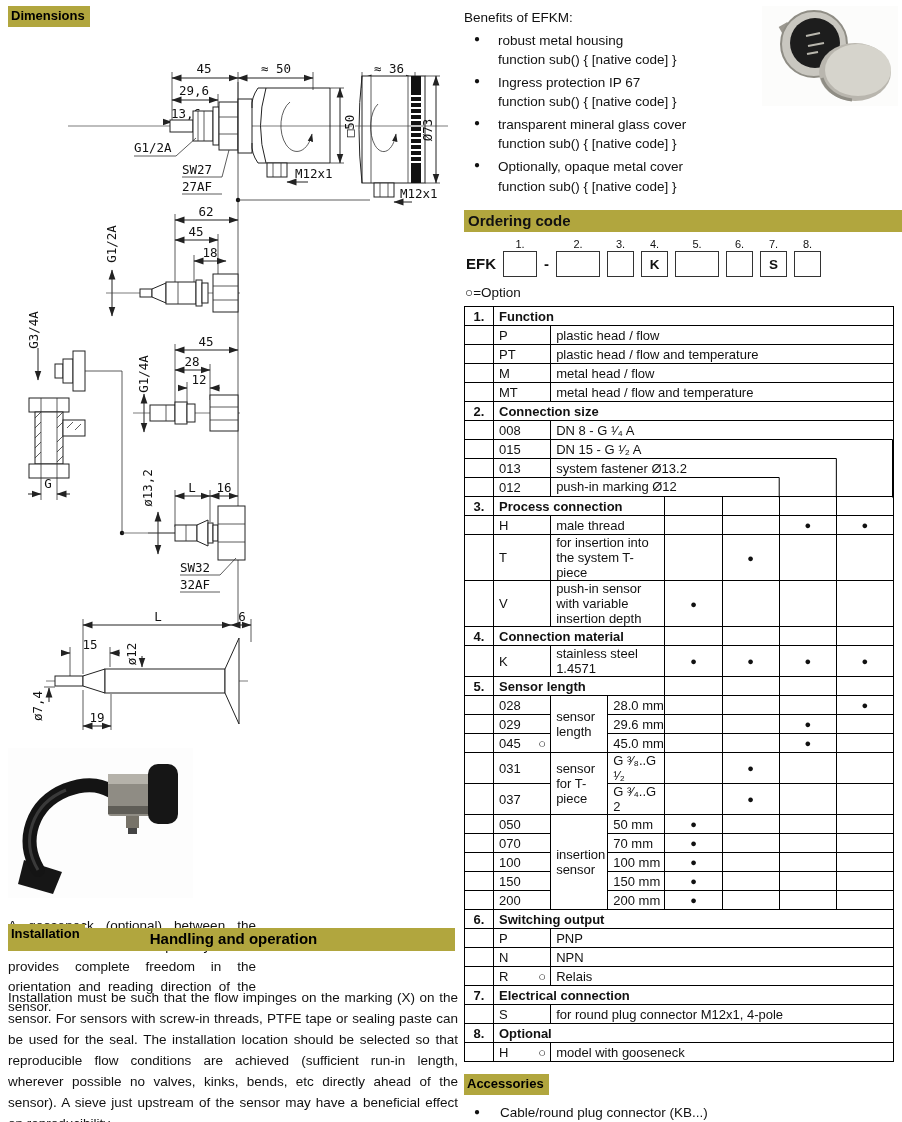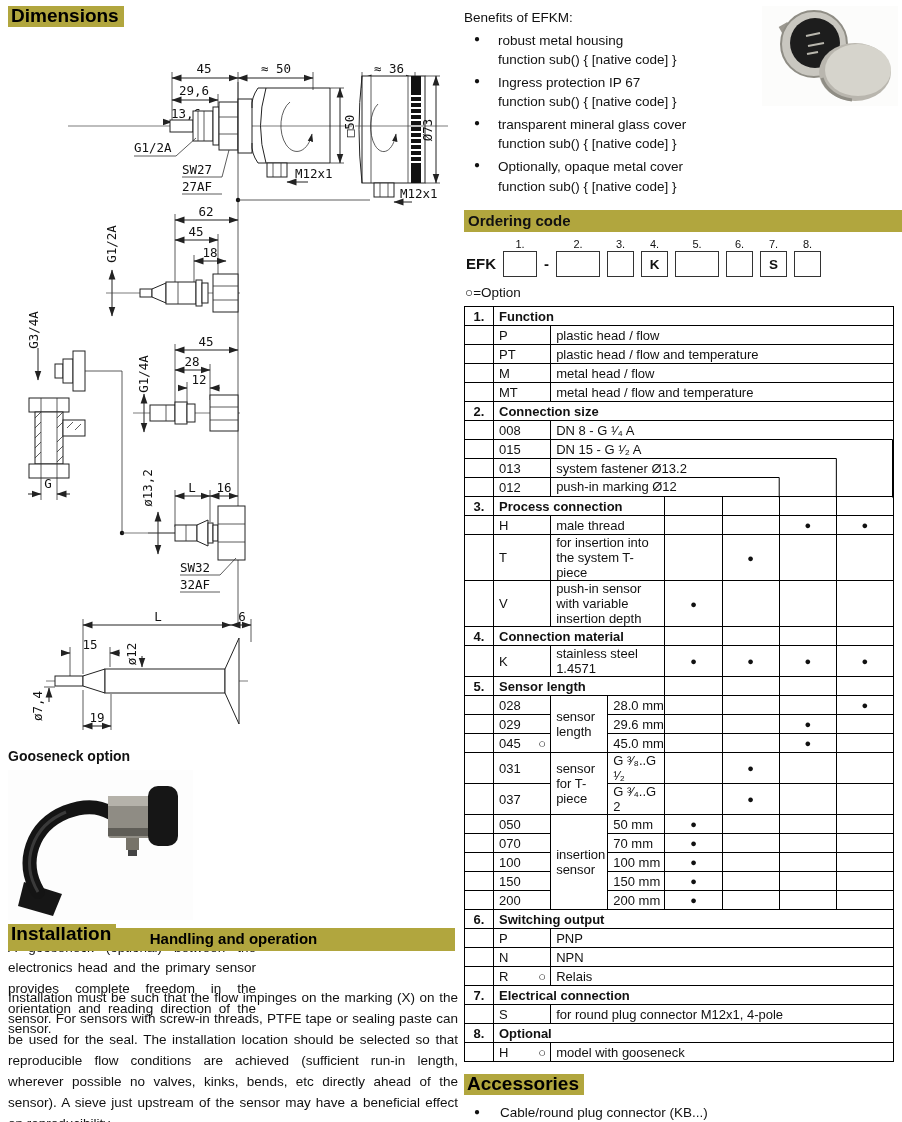--- a/index.html
+++ b/index.html
@@ -1,20 +1,20 @@
 <!DOCTYPE html>
 <html><head>
 <meta charset="utf-8">
 <style>
   html,body{margin:0;padding:0;background:#fff;}
   #page{position:relative;width:902px;height:1122px;background:#ffffff;
         font-family:"Liberation Sans",sans-serif;color:#111;overflow:hidden;}
 
   .hl{display:inline-block;background:#b1a63e;color:#000;font-weight:bold;
-      font-size:19px;padding:1px 5px 2px 3px;line-height:18px;}
+      font-size:13px;padding:1px 5px 2px 3px;line-height:18px;}
   .bar{position:absolute;background:#b1a63e;color:#000;font-weight:bold;
        font-size:15px;padding:2px 0 3px 4px;line-height:18px;}
 
   
   #dim-heading{position:absolute;left:8px;top:6px;}
   #drawing{position:absolute;left:8px;top:30px;}
   .dln{stroke:#222;stroke-width:1;fill:none;}
   .thin{stroke:#333;stroke-width:0.8;fill:none;}
   .cl{stroke:#444;stroke-width:0.7;fill:none;}
   .lbl{font-family:"DejaVu Sans Mono",monospace;font-size:12.5px;fill:#111;}
@@ -329,21 +329,20 @@
       <line class="thin" x1="36" y1="657" x2="47" y2="657"></line>
 
       <line class="thin" x1="75" y1="660" x2="75" y2="700"></line>
       <line class="thin" x1="103" y1="664" x2="103" y2="700"></line>
       <line class="dln" x1="75" y1="696" x2="103" y2="696" marker-start="url(#ar)" marker-end="url(#ar)"></line>
       <text class="lbl" x="89" y="692" text-anchor="middle">19</text>
     </g>
   </svg>
 
   <div id="gooseneck">
-    <h4>Gooseneck option</h4>
     <div class="row">
       <svg width="185" height="150" viewBox="0 0 185 150">
         <rect x="0" y="0" width="185" height="150" fill="#fdfdfd"></rect>
         <path d="M16,112 L54,124 L45,146 L10,136 z" fill="#161616"></path>
         <path d="M30,122 C12,92 24,56 58,42 C82,33 96,38 108,46" stroke="#141414" stroke-width="14" fill="none" stroke-linecap="round"></path>
         <path d="M30,122 C12,92 24,56 58,42" stroke="#3a3a3a" stroke-width="3" fill="none"></path>
         <rect x="100" y="26" width="46" height="42" rx="3" fill="#8f8c84"></rect>
         <rect x="100" y="26" width="46" height="10" fill="#b5b2aa"></rect>
         <rect x="100" y="58" width="46" height="8" fill="#5f5d57"></rect>
         <rect x="140" y="16" width="30" height="60" rx="10" fill="#161616"></rect>

